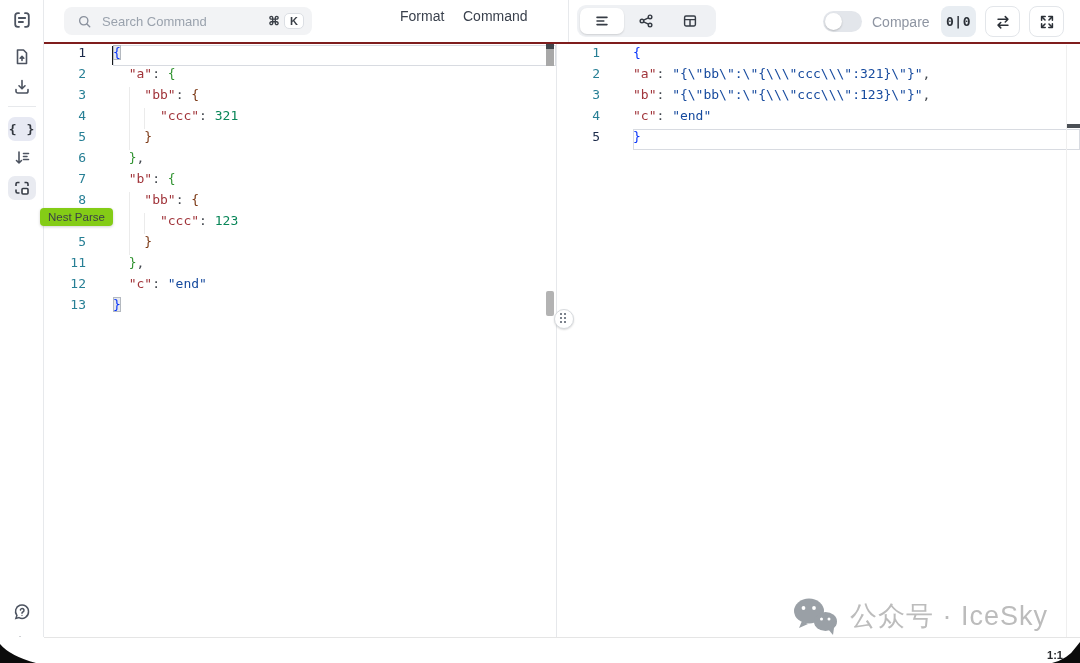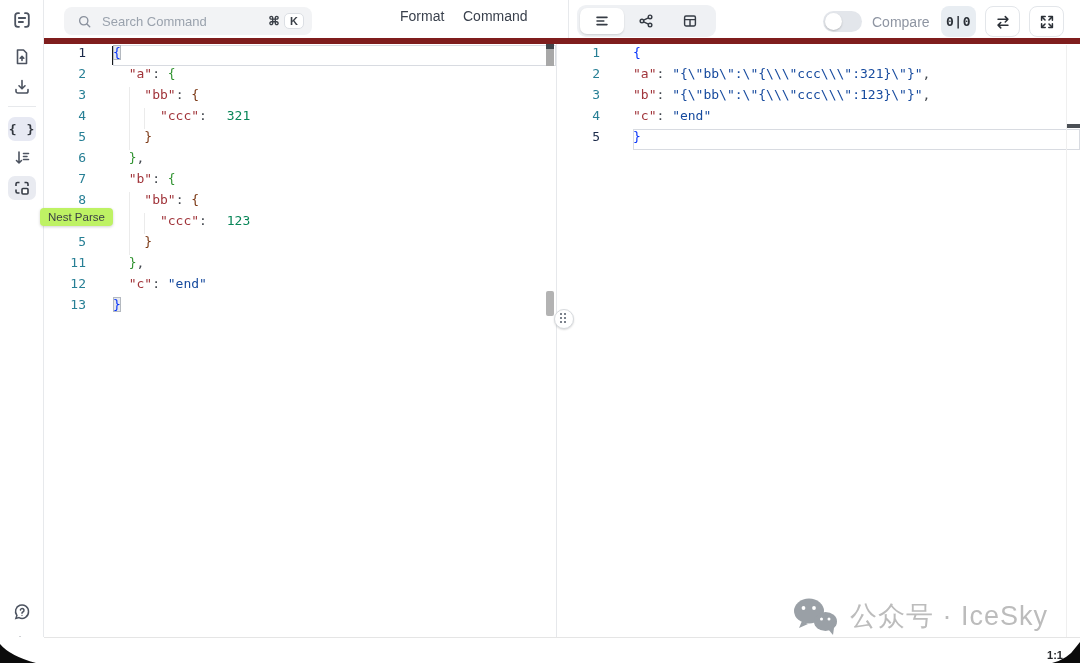--- a/index.html
+++ b/index.html
@@ -8,24 +8,24 @@
   svg{display:block;}
   
   #rail{position:absolute;left:0;top:0;width:44px;height:663px;background:#fff;border-right:1px solid #e7e9ec;box-sizing:border-box;z-index:5;}
   .rail-icon{position:absolute;left:12px;width:20px;height:20px;color:#4c5360;cursor:pointer;}
   .rail-pill{position:absolute;left:8px;width:28px;height:24px;border-radius:7px;display:flex;align-items:center;justify-content:center;color:#363c46;cursor:pointer;}
   .pill-active{background:#e7e9f3;}
   .pill-hover{background:#e9ebf1;}
   #rail-divider{position:absolute;left:8px;top:106px;width:28px;height:1px;background:#e7e9ec;}
   .braces-glyph{font:600 13px "DejaVu Sans Mono",monospace;color:#32373f;letter-spacing:1px;}
   
-  #tooltip{position:absolute;left:40px;top:208px;background:#bef264;border-radius:4px;
+  #tooltip{position:absolute;left:40px;top:208px;background:#84cc16;border-radius:4px;
            padding:3px 8px;font-size:11.5px;color:#3c4146;box-shadow:0 1px 3px rgba(0,0,0,.18);z-index:30;white-space:nowrap;}
   
-  #topbar{position:absolute;left:44px;top:0;right:0;height:44px;background:#fff;border-bottom:6px solid #7f1d1d;box-sizing:border-box;z-index:4;}
+  #topbar{position:absolute;left:44px;top:0;right:0;height:44px;background:#fff;border-bottom:2px solid #7f1d1d;box-sizing:border-box;z-index:4;}
   #searchbox{position:absolute;left:20px;top:7px;width:248px;height:28px;background:#f2f3f5;border-radius:8px;
              display:flex;align-items:center;cursor:text;box-sizing:border-box;padding:0 8px 0 13px;}
   #searchbox svg{flex:none;color:#8a919d;}
   #search-input{flex:1;min-width:0;border:0;background:transparent;outline:none;margin-left:8px;
                 font:13px "Liberation Sans",sans-serif;color:#3a4049;}
   #search-input::placeholder{color:#9aa2ad;}
   .kbd-mod{font:600 12px "Liberation Sans",sans-serif;color:#3a3f47;margin-right:4px;}
   .kbd-key{background:#fff;border:1px solid #dcdfe4;border-radius:5px;font:600 11px "Liberation Sans",sans-serif;
            color:#3a3f47;padding:1px 5px;}
   .txt-btn{position:absolute;top:8px;height:28px;line-height:28px;font:500 14px "Liberation Sans",sans-serif;
@@ -54,21 +54,21 @@
   #left-editor .gutter{width:69px;padding-right:27px;}
   #right-editor .gutter{width:76px;padding-right:33px;}
   .gutter.active{color:#1b2a4a;}
   .code-content{position:relative;flex:1;white-space:pre;}
   .code-content.current{box-shadow:inset 0 0 0 1px #d8dbe1;}
   .guide{position:absolute;top:0;bottom:0;border-left:1px solid #ebebeb;}
   .cursor{position:absolute;left:-1px;top:1px;height:19px;border-left:1.5px solid #15181c;}
   .match{background:#e7e9ed;box-shadow:inset 0 0 0 1px #b4b9c0;}
   .tok-key{color:var(--key);}
   .tok-str{color:var(--string);}
-  .tok-num{color:var(--number);margin-left:12px;}
+  .tok-num{color:var(--number);}
   .tok-b0{color:var(--bracket0);}
   .tok-b1{color:var(--bracket1);}
   .tok-b2{color:var(--bracket2);}
   .tok-punct{color:var(--punct);}
   
   #pane-divider{position:absolute;left:556px;top:44px;bottom:26px;width:1px;background:#e6e8eb;z-index:2;}
   #lsb-cap{position:absolute;left:546px;top:44px;width:8px;height:5px;background:#41464c;z-index:3;}
   #lsb-thumb{position:absolute;left:546px;top:49px;width:8px;height:17px;background:#a8a8a8;z-index:3;cursor:pointer;}
   #split-bar{position:absolute;left:546px;top:291px;width:8px;height:25px;background:#b3b3b3;border-radius:2px;z-index:3;cursor:col-resize;}
   #split-handle{position:absolute;left:554px;top:309px;width:18px;height:18px;border-radius:50%;background:#fff;

